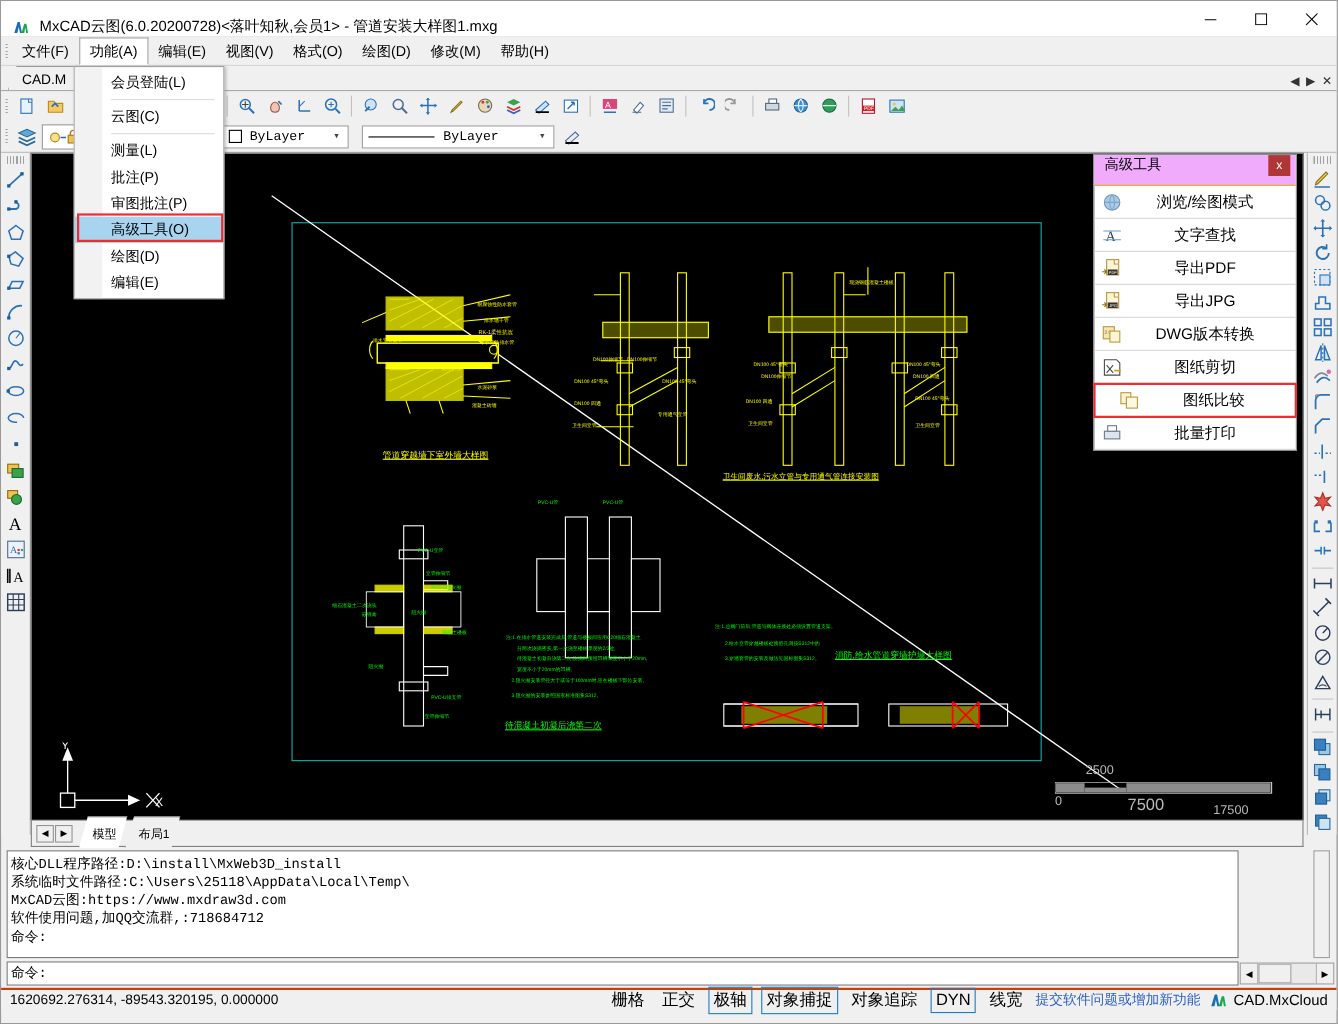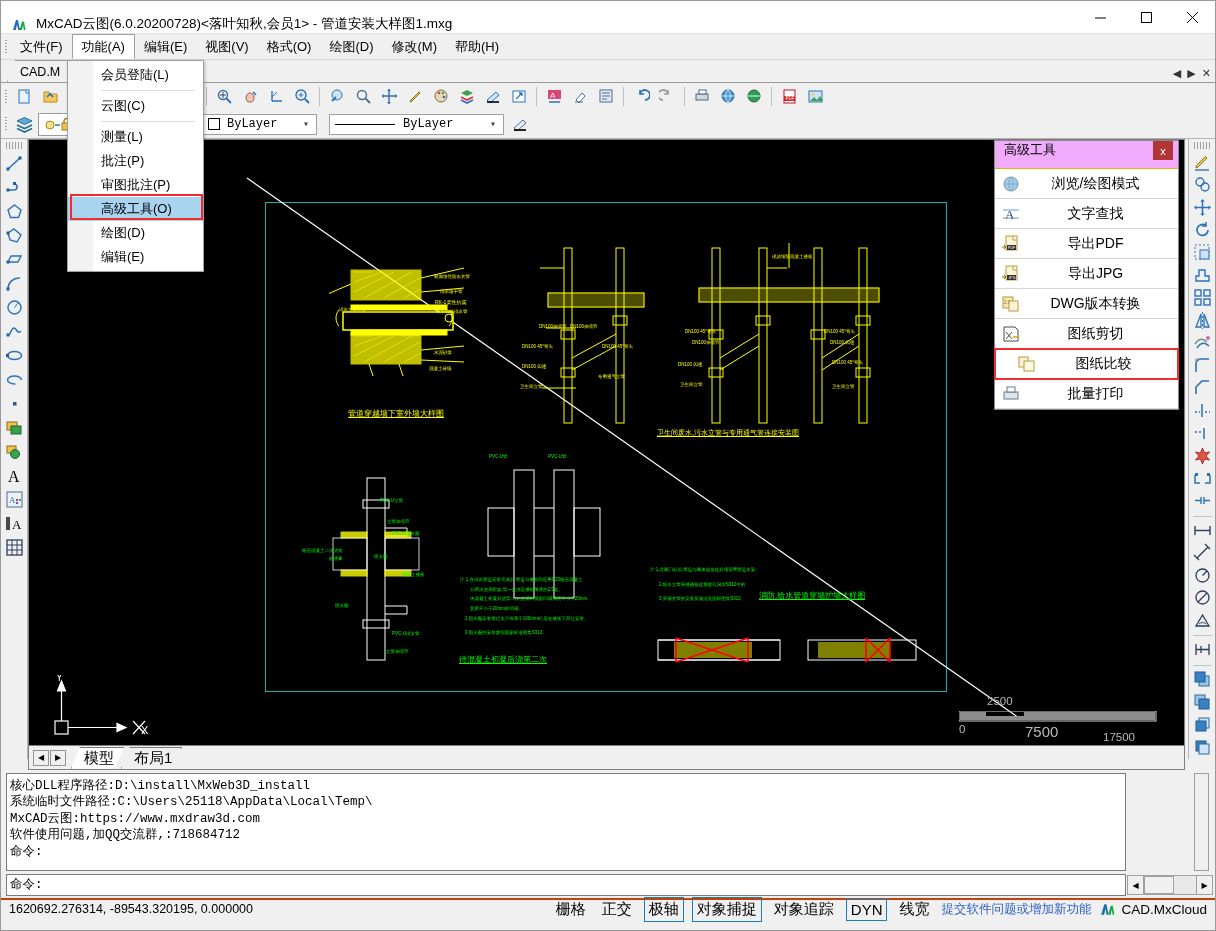--- a/index.html
+++ b/index.html
@@ -94,21 +94,21 @@
             transform-origin:left top; }
   .ul { text-decoration:underline; }
 
   
   .modeltabs { position:absolute; left:27px; top:745px; width:1157px; height:24px;
                background:#f0f0f0; border:1px solid #808080; border-top:none;
                display:flex; align-items:center; padding-left:4px; }
   .mt-arrow { width:16px; height:16px; border:1px solid #949494; background:#f0f0f0;
               display:flex; align-items:center; justify-content:center;
               font-size:8px; margin-right:1px; }
-  .mtab { height:22px; display:flex; align-items:center; font-size:15px;
+  .mtab { height:32px; display:flex; align-items:center; font-size:11px;
           padding:0 9px 0 12px; background:#f0f0f0;
           border:1px solid #7a7a7a; border-bottom:none; margin-right:-3px;
           clip-path: polygon(9px 0, 100% 0, calc(100% - 9px) 100%, 0 100%); }
   .mtab.active { background:#ffffff; }
 
   
   .cmdarea { position:absolute; left:2px; top:770px; width:1210px; height:130px;
              background:#f0f0f0; }
   .cmdhist { position:absolute; left:3px; top:2px; width:1120px; height:98px;
              background:#fff; border:1px solid #7a7a7a; overflow:hidden;

